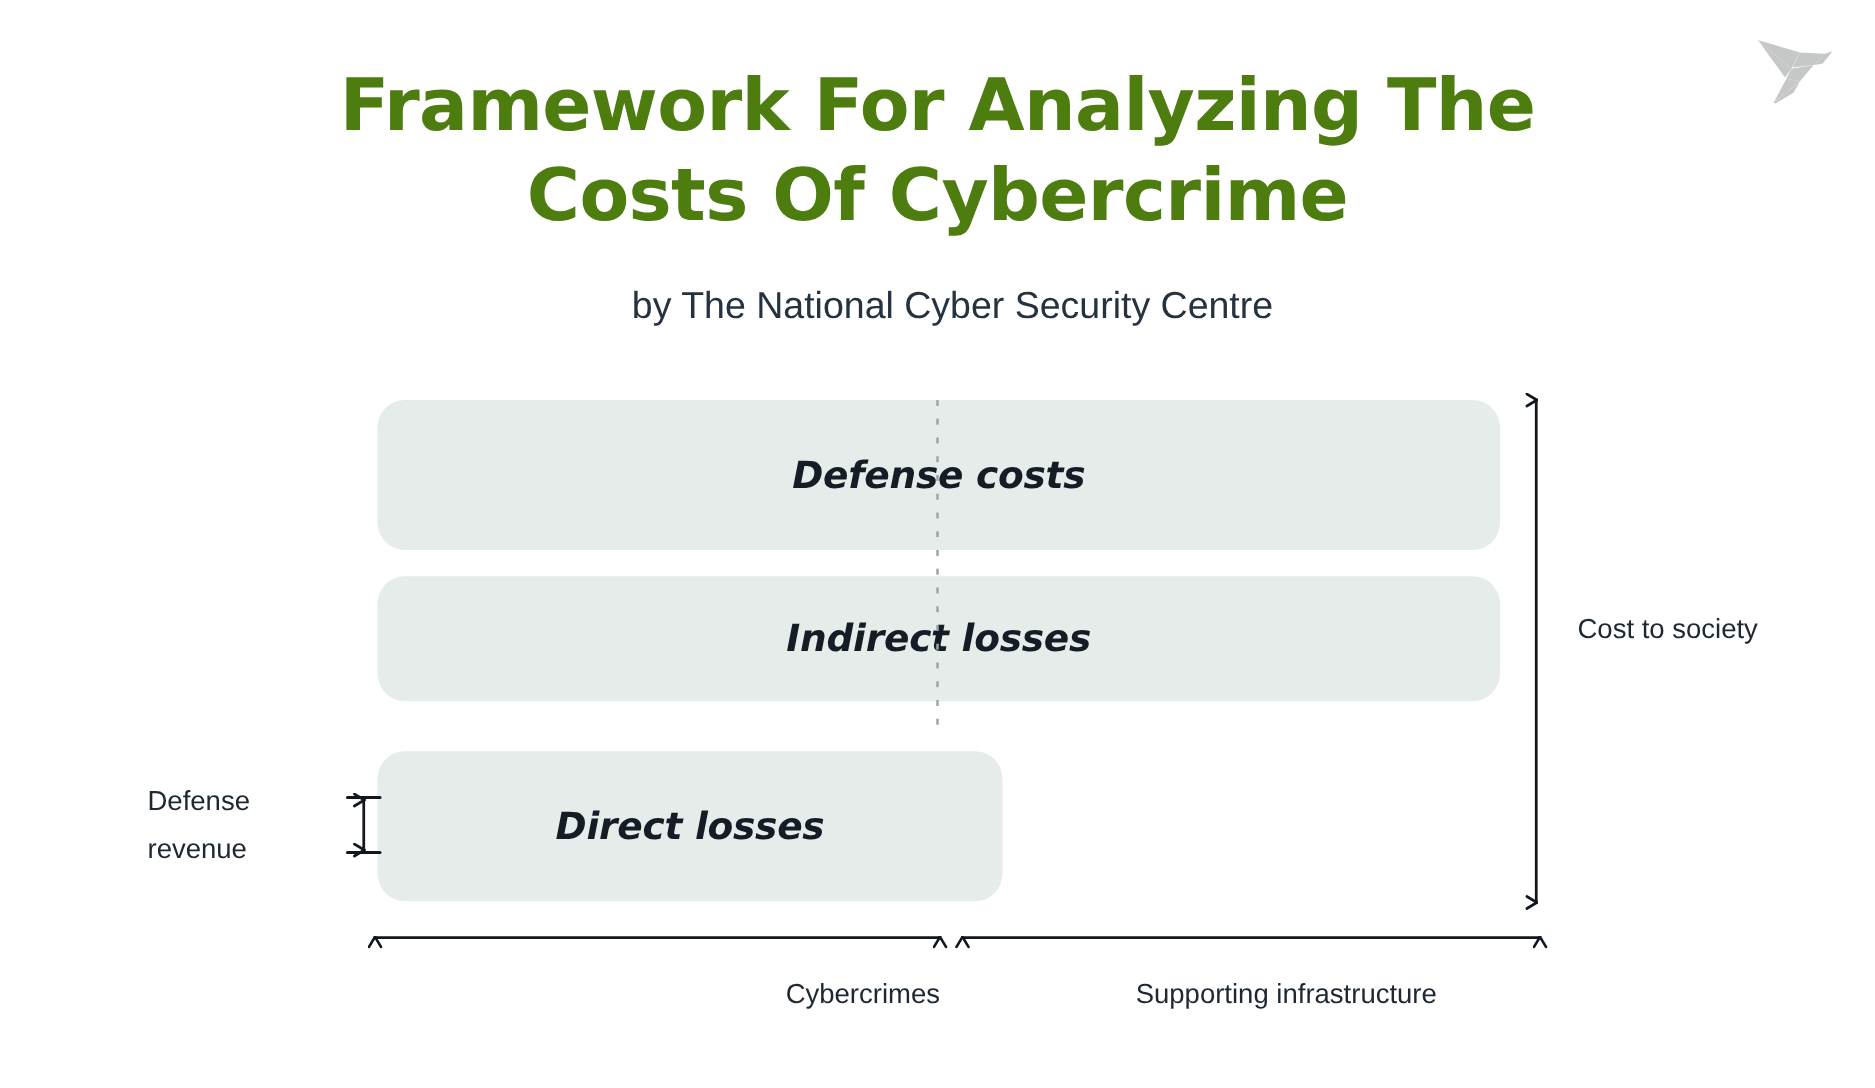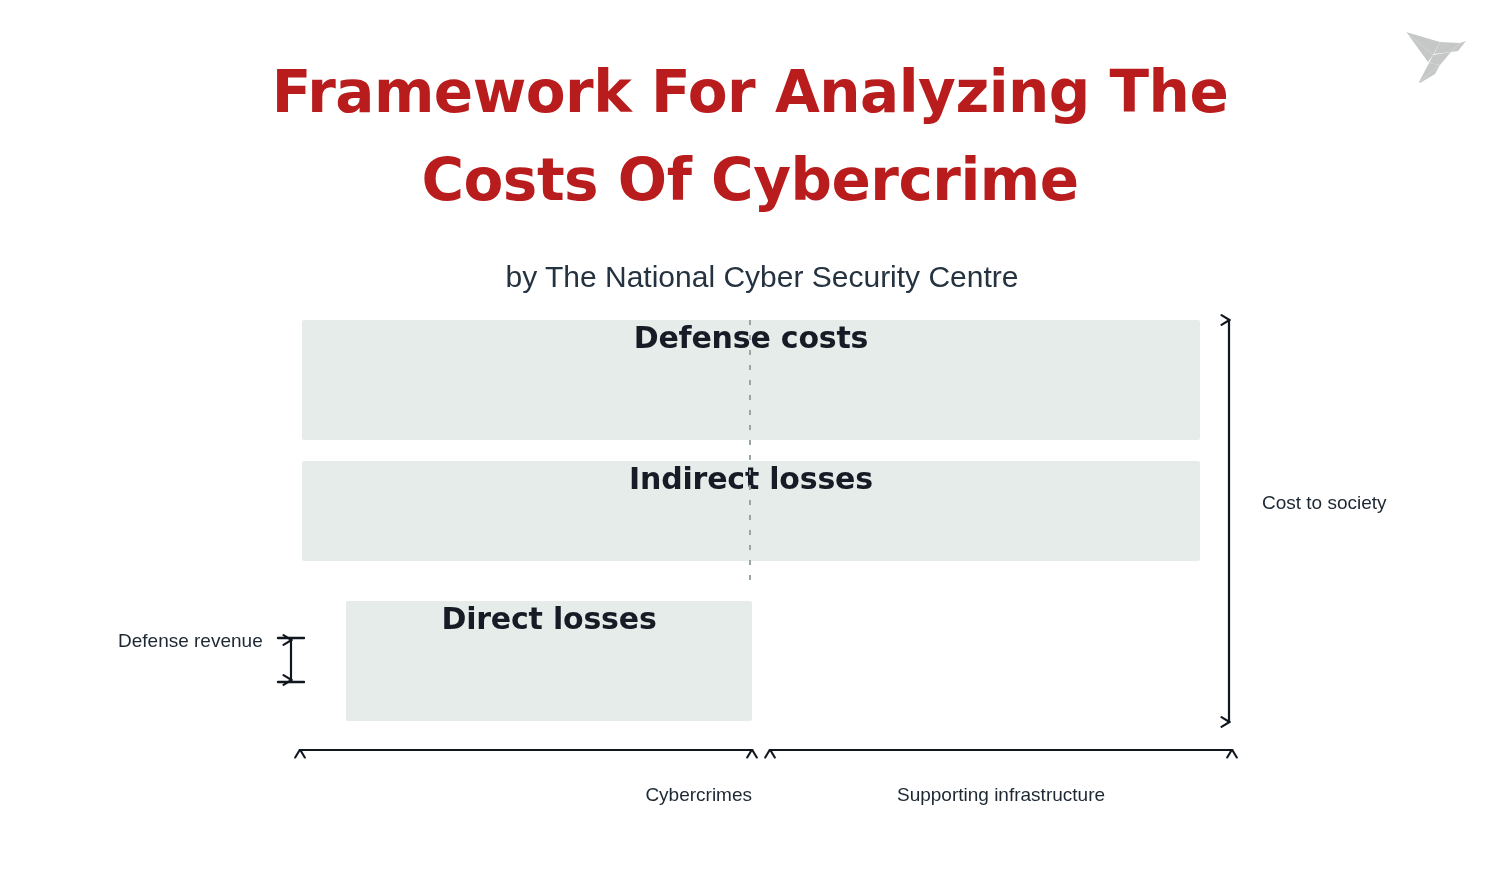--- a/index.html
+++ b/index.html
@@ -28,24 +28,24 @@
   
   #header-block {
     position: absolute;
     left: 0;
     top: 48px;
     width: 1500px;
     text-align: center;
   }
   #page-title {
     font-size: 58px;
-    line-height: 88px;
+    line-height: 72px;
     font-weight: 800;
     letter-spacing: -0.5px;
-    color: #b91c1c;
+    color: #4d7c0f;
     margin: 0 auto;
     width: 1100px;
     font-family: "DejaVu Sans", sans-serif;
   }
   #page-subtitle {
     margin-top: 34px;
     font-size: 30px;
     line-height: 38px;
     font-weight: 400;
     color: #253240;
@@ -58,36 +58,37 @@
     position: absolute;
     left: 0;
     top: 0;
     width: 1500px;
     height: 870px;
   }
 
   .stack-box {
     position: absolute;
     background: #e6ecea;
-    border-radius: 2px;
+    border-radius: 22px;
     display: flex;
-    align-items: flex-start;
+    align-items: center;
     justify-content: center;
+    font-style: italic;
   }
   .stack-box .box-label {
     font-size: 30px;
     font-weight: 800;
     color: #151c25;
     letter-spacing: -0.2px;
     font-family: "DejaVu Sans", sans-serif;
   }
 
   #box-defense  { left: 302px; top: 320px; width: 898px; height: 120px; }
   #box-indirect { left: 302px; top: 461px; width: 898px; height: 100px; }
-  #box-direct   { left: 302px; top: 601px; width: 406px; height: 120px; margin-left: 44px; }
+  #box-direct   { left: 302px; top: 601px; width: 500px; height: 120px; }
 
   
   #dashed-split {
     position: absolute;
     left: 749px;
     top: 320px;
     width: 2px;
     height: 261px;
     background-image: linear-gradient(to bottom, #9aa6a6 0px, #9aa6a6 5px, transparent 5px, transparent 15px);
     background-size: 2px 15px;
@@ -99,21 +100,21 @@
     left: 0;
     top: 0;
     width: 1500px;
     height: 870px;
     pointer-events: none;
   }
 
   
   .axis-label {
     position: absolute;
-    font-size: 19px;
+    font-size: 22px;
     line-height: 38px;
     font-weight: 400;
     color: #1d2833;
     font-family: "Liberation Sans", sans-serif;
   }
   #label-cost-to-society {
     left: 1262px;
     top: 484px;
     width: 200px;
     text-align: left;
@@ -124,21 +125,21 @@
     width: 160px;
     text-align: left;
   }
   #label-cybercrimes {
     left: 300px;
     top: 776px;
     width: 452px;
     text-align: right;
   }
   #label-supporting-infrastructure {
-    left: 770px;
+    left: 798px;
     top: 776px;
     width: 462px;
     text-align: center;
   }
 </style>
 </head>
 <body>
 
 <div id="brand-logo">
   <svg viewBox="0 0 96 72" width="96" height="72" aria-hidden="true">

